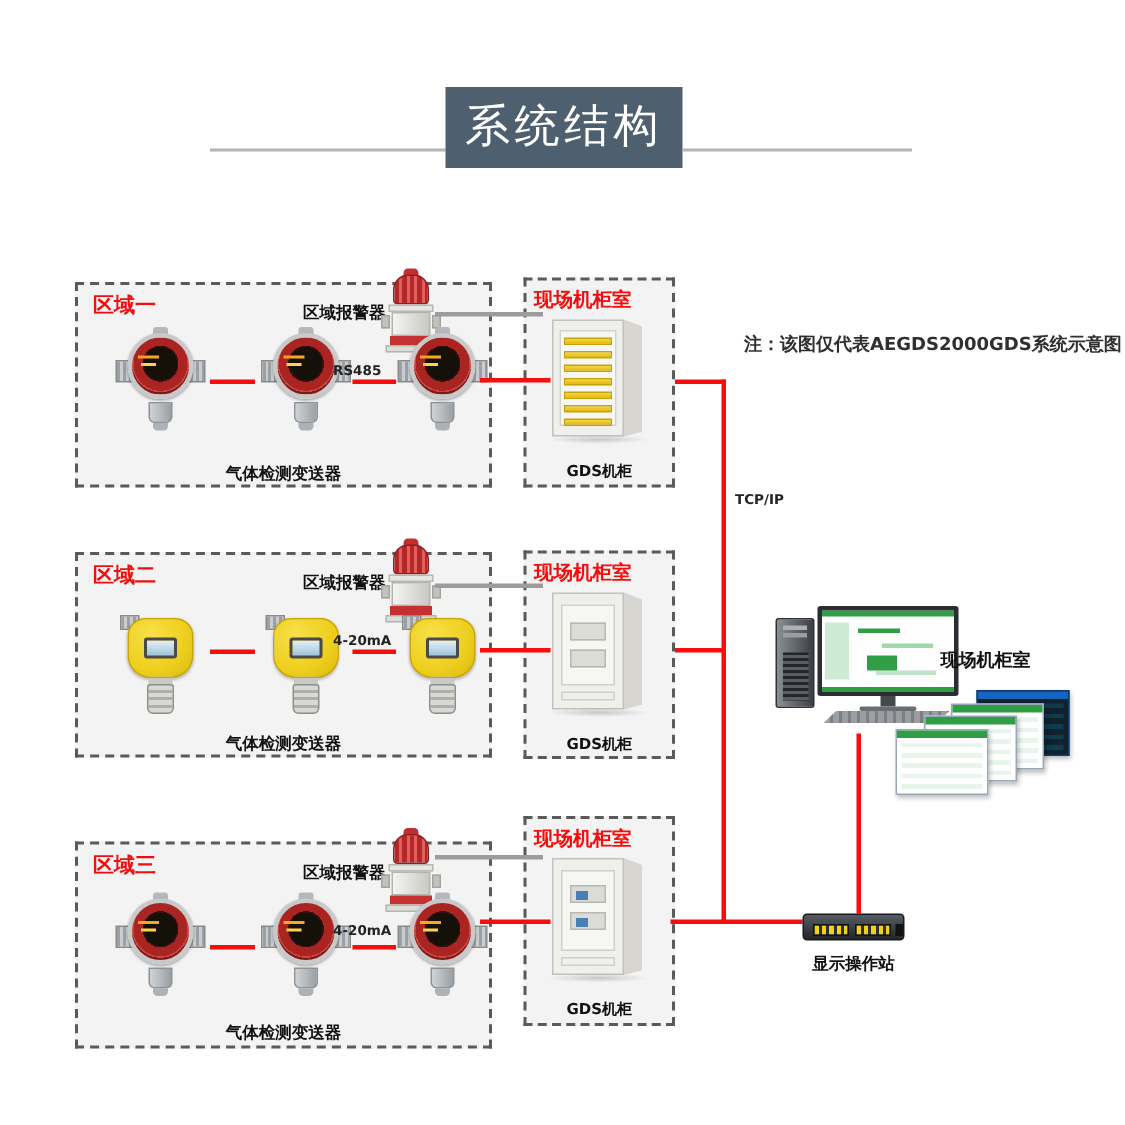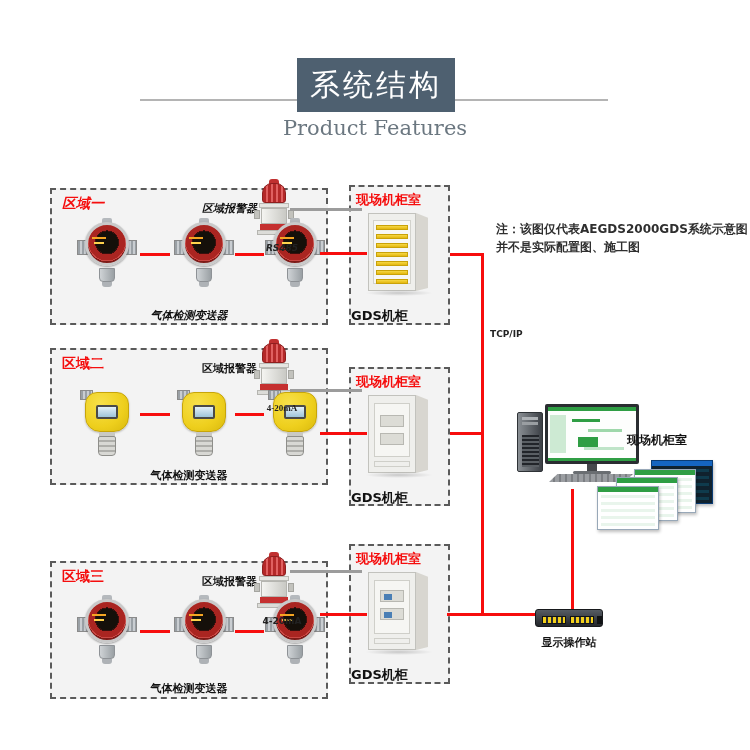--- a/index.html
+++ b/index.html
@@ -17,24 +17,24 @@
 
   
   .zone, .cabroom { position:absolute; background:#f3f3f3; border:2px dashed #5a5a5a; }
   .zone { left:50px; width:278px; }
   .cabroom { left:349px; width:101px; }
   .zname { position:absolute; left:10px; top:5px; color:#f50d0d; font-weight:bold; font-size:14px; }
   .alabel { position:absolute; left:150px; top:11px; color:#111; font-weight:bold; font-size:11px; }
   .roomlabel { position:absolute; left:5px; top:4px; color:#f50d0d; font-weight:bold; font-size:13px; }
   .devlabel { position:absolute; left:0; top:118px; width:100%; text-align:center;
               color:#111; font-weight:bold; font-size:11px; }
-  .cablabel { position:absolute; left:0; top:120px; width:100%; 
-              color:#111; font-weight:bold; font-size:13px; }
-  .buslabel { position:absolute; left:170px; top:53px; width:80px; text-align:center;
-              color:#222; font-weight:bold; font-size:9px;margin-left:20px; }
+  .cablabel { position:absolute; left:0; top:120px; width:100%; text-align:center;
+              color:#111; font-weight:bold; font-size:10px; }
+  .buslabel { position:absolute; left:170px; top:53px; width:80px; text-align:left;
+              color:#222; font-weight:bold; font-size:9px; }
 
   
   .rl { position:absolute; background:#f70d0d; }
   .rl.h { height:3px; } .rl.v { width:3px; }
   .gl { position:absolute; background:#9c9c9c; height:3px; }
   .tcpip { position:absolute; left:490px; top:329px; color:#222; font-weight:bold; font-size:9px; }
 
   
   .note { position:absolute; color:#2f2f2f; font-weight:bold; font-size:12px; white-space:nowrap; }
 
@@ -160,26 +160,24 @@
              color:#111; font-weight:bold; font-size:11px; }
 </style>
 </head>
 <body>
 
 <div class="canvas">
 
   <div class="hdr-line" style="left:140px;width:157px;"></div>
   <div class="hdr-box">系统结构</div>
   <div class="hdr-line" style="left:455px;width:153px;"></div>
-  <div class="hdr-sub">Product Features</div>
 
   <div class="note" style="left:496px;top:221px;">注：该图仅代表AEGDS2000GDS系统示意图，</div>
-  <div class="note" style="left:496px;top:239px;">并不是实际配置图、施工图</div>
-
-  <div class="zone" style="top:188px;height:137px;font-style:italic;">
+
+  <div class="zone" style="top:188px;height:137px;">
     <span class="zname">区域一</span>
     <span class="alabel">区域报警器</span>
     <div class="alarm" style="left:200px;top:-11px;">
       <div class="knob"></div>
         <div class="dome"></div>
         <div class="collar"></div>
       <div class="bodyb"></div>
         <div class="lug l"></div>
         <div class="lug r"></div>
       <div class="band"></div>
@@ -232,21 +230,21 @@
         <div class="slat" style="top:21px;"></div>
       <div class="slat" style="top:30px;"></div>
         <div class="slat" style="top:39px;"></div>
       <div class="slat" style="top:48px;"></div>
         <div class="slat" style="top:57px;"></div>
       <div class="slat" style="top:66px;"></div>
     </div>
     <span class="cablabel">GDS机柜</span>
   </div>
 
-  <div class="zone" style="top:348px;height:137px;font-family:Liberation Serif, serif;">
+  <div class="zone" style="top:368px;height:137px;">
     <span class="zname">区域二</span>
     <span class="alabel">区域报警器</span>
     <div class="alarm" style="left:200px;top:-11px;">
       <div class="knob"></div>
         <div class="dome"></div>
         <div class="collar"></div>
       <div class="bodyb"></div>
         <div class="lug l"></div>
         <div class="lug r"></div>
       <div class="band"></div>

